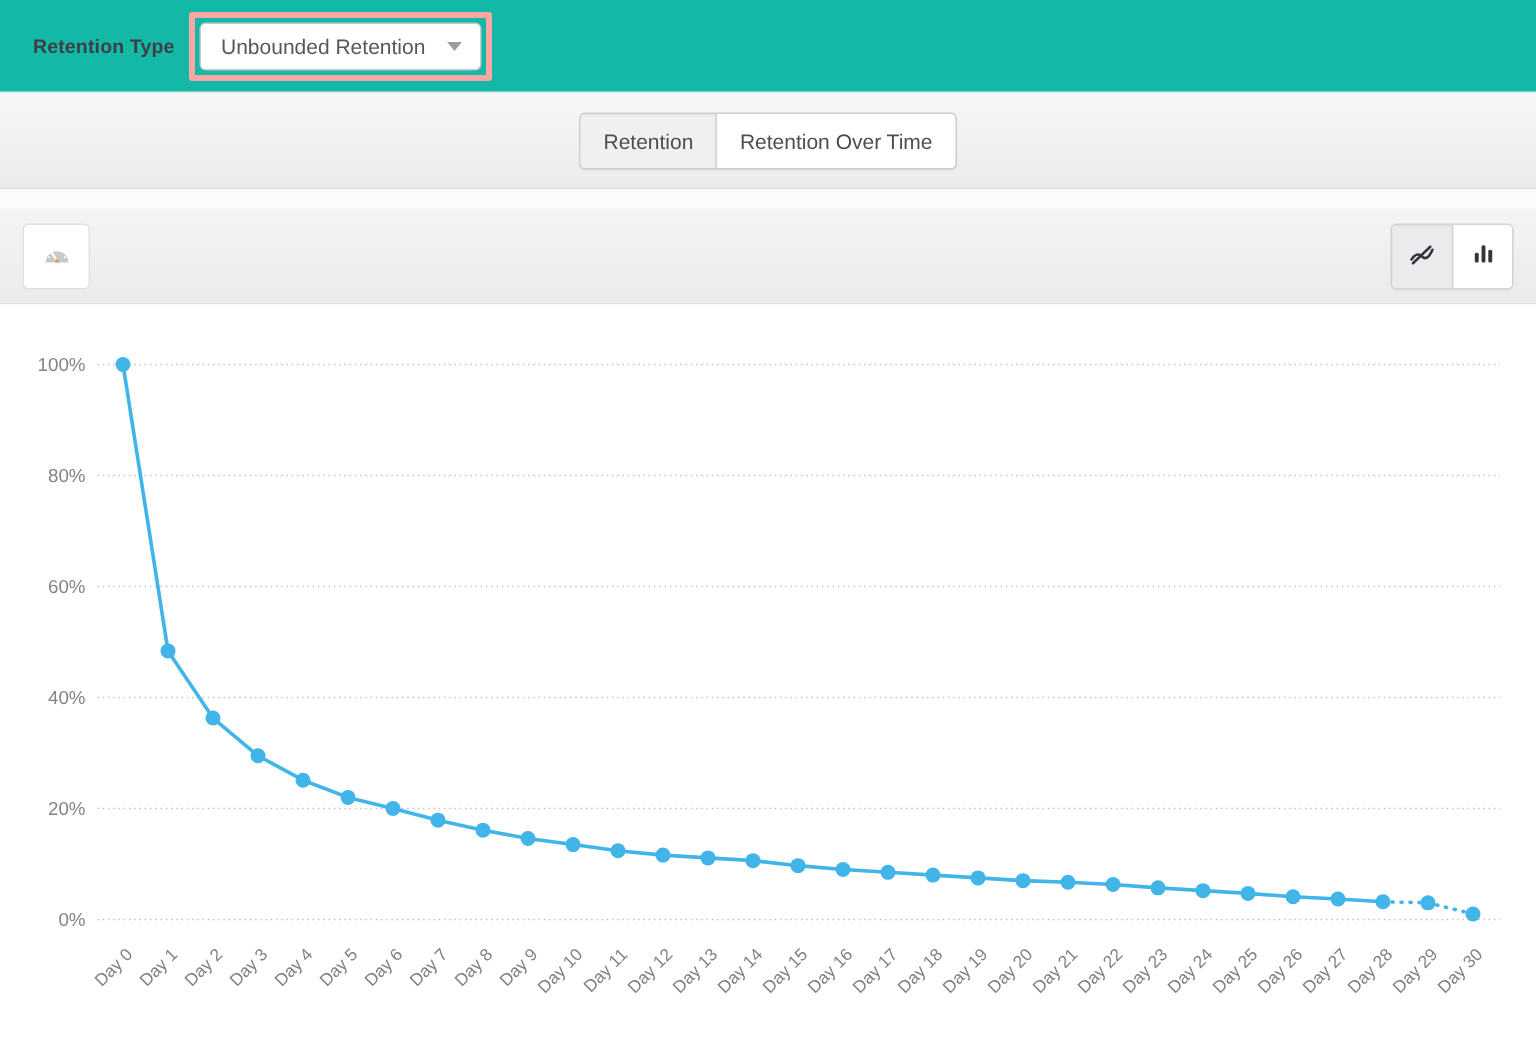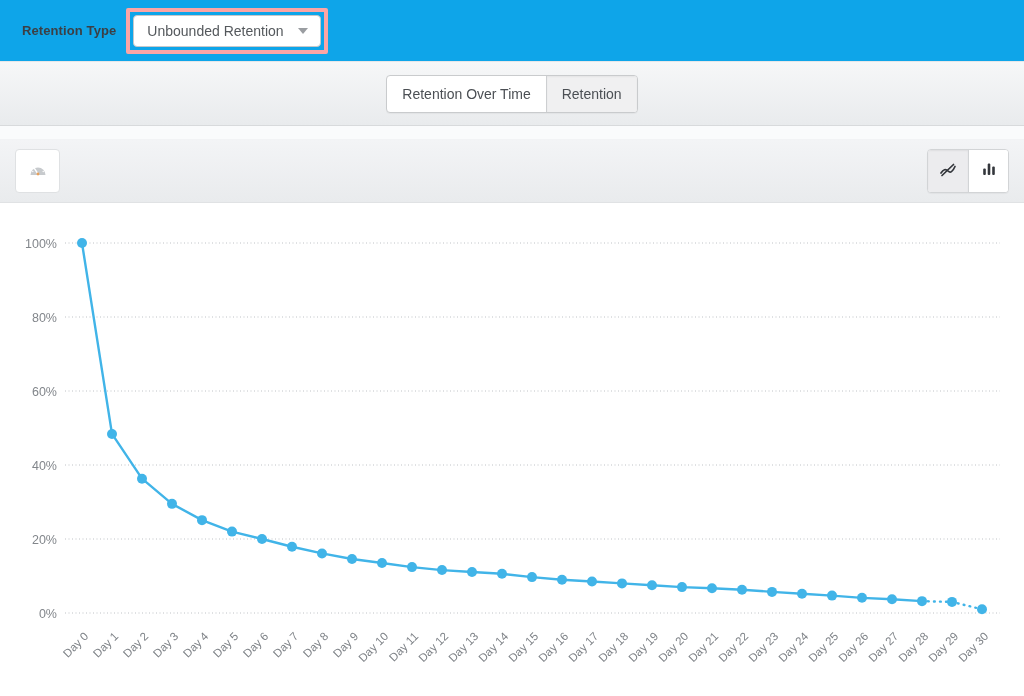--- a/index.html
+++ b/index.html
@@ -7,21 +7,21 @@
   body {
     font-family: "Liberation Sans", "DejaVu Sans", sans-serif;
     background: #ffffff;
     overflow: hidden;
     color: #3e4146;
   }
 
   
   .header {
     height: 62px;
-    background: #0ea5e9;
+    background: #14b8a6;
     border-bottom: 1px solid #e6e7e9;
     display: flex;
     align-items: center;
     padding-left: 22px;
   }
   .header-label {
     font-size: 13px;
     font-weight: bold;
     color: #3c3f44;
     letter-spacing: .1px;
@@ -142,22 +142,22 @@
   <div class="annotation-box">
     <div class="dropdown">
       <span>Unbounded Retention</span>
       <span class="caret"></span>
     </div>
   </div>
 </div>
 
 <div class="tab-band">
   <div class="segmented">
+    <div class="tab selected">Retention</div>
     <div class="tab">Retention Over Time</div>
-    <div class="tab selected">Retention</div>
   </div>
 </div>
 
 <div class="gap-strip"></div>
 
 <div class="toolbar">
   <div class="icon-btn">
     <span>
       <svg width="20" height="16" viewBox="0 0 20 16">
         <path d="M2.5 14 A 7.5 7.5 0 1 1 17.5 14 Z" fill="#c7cacd"></path>

